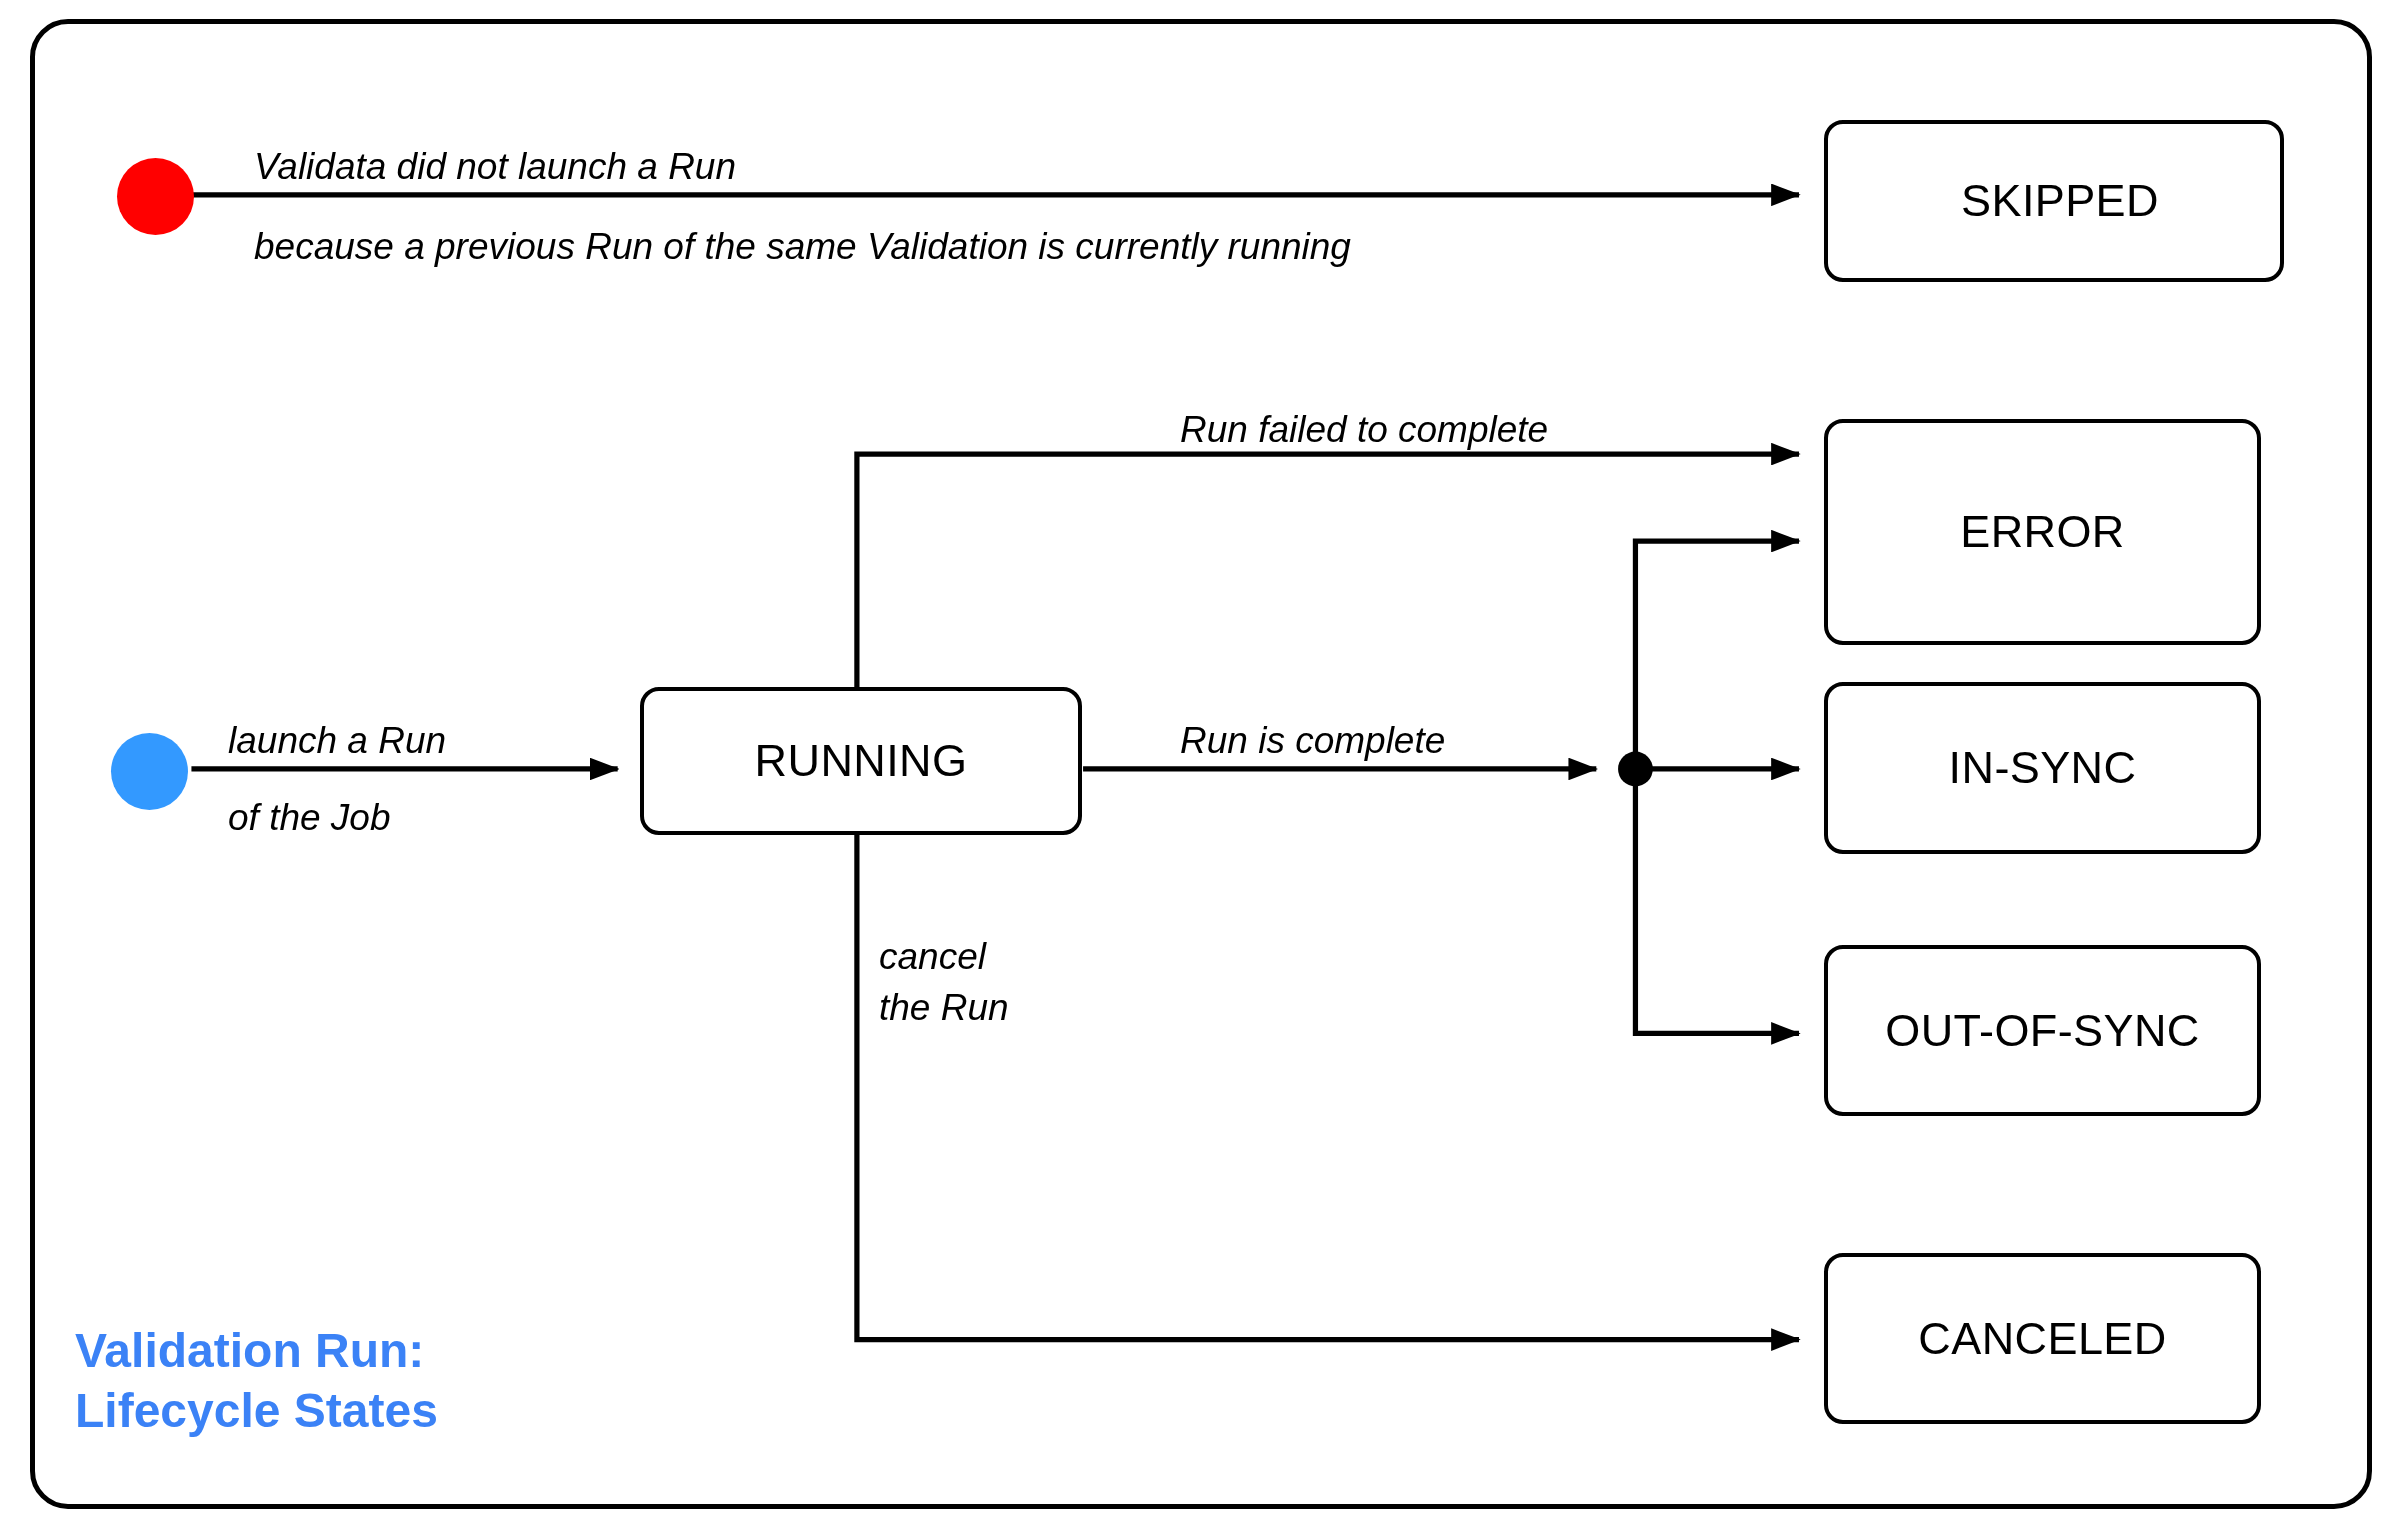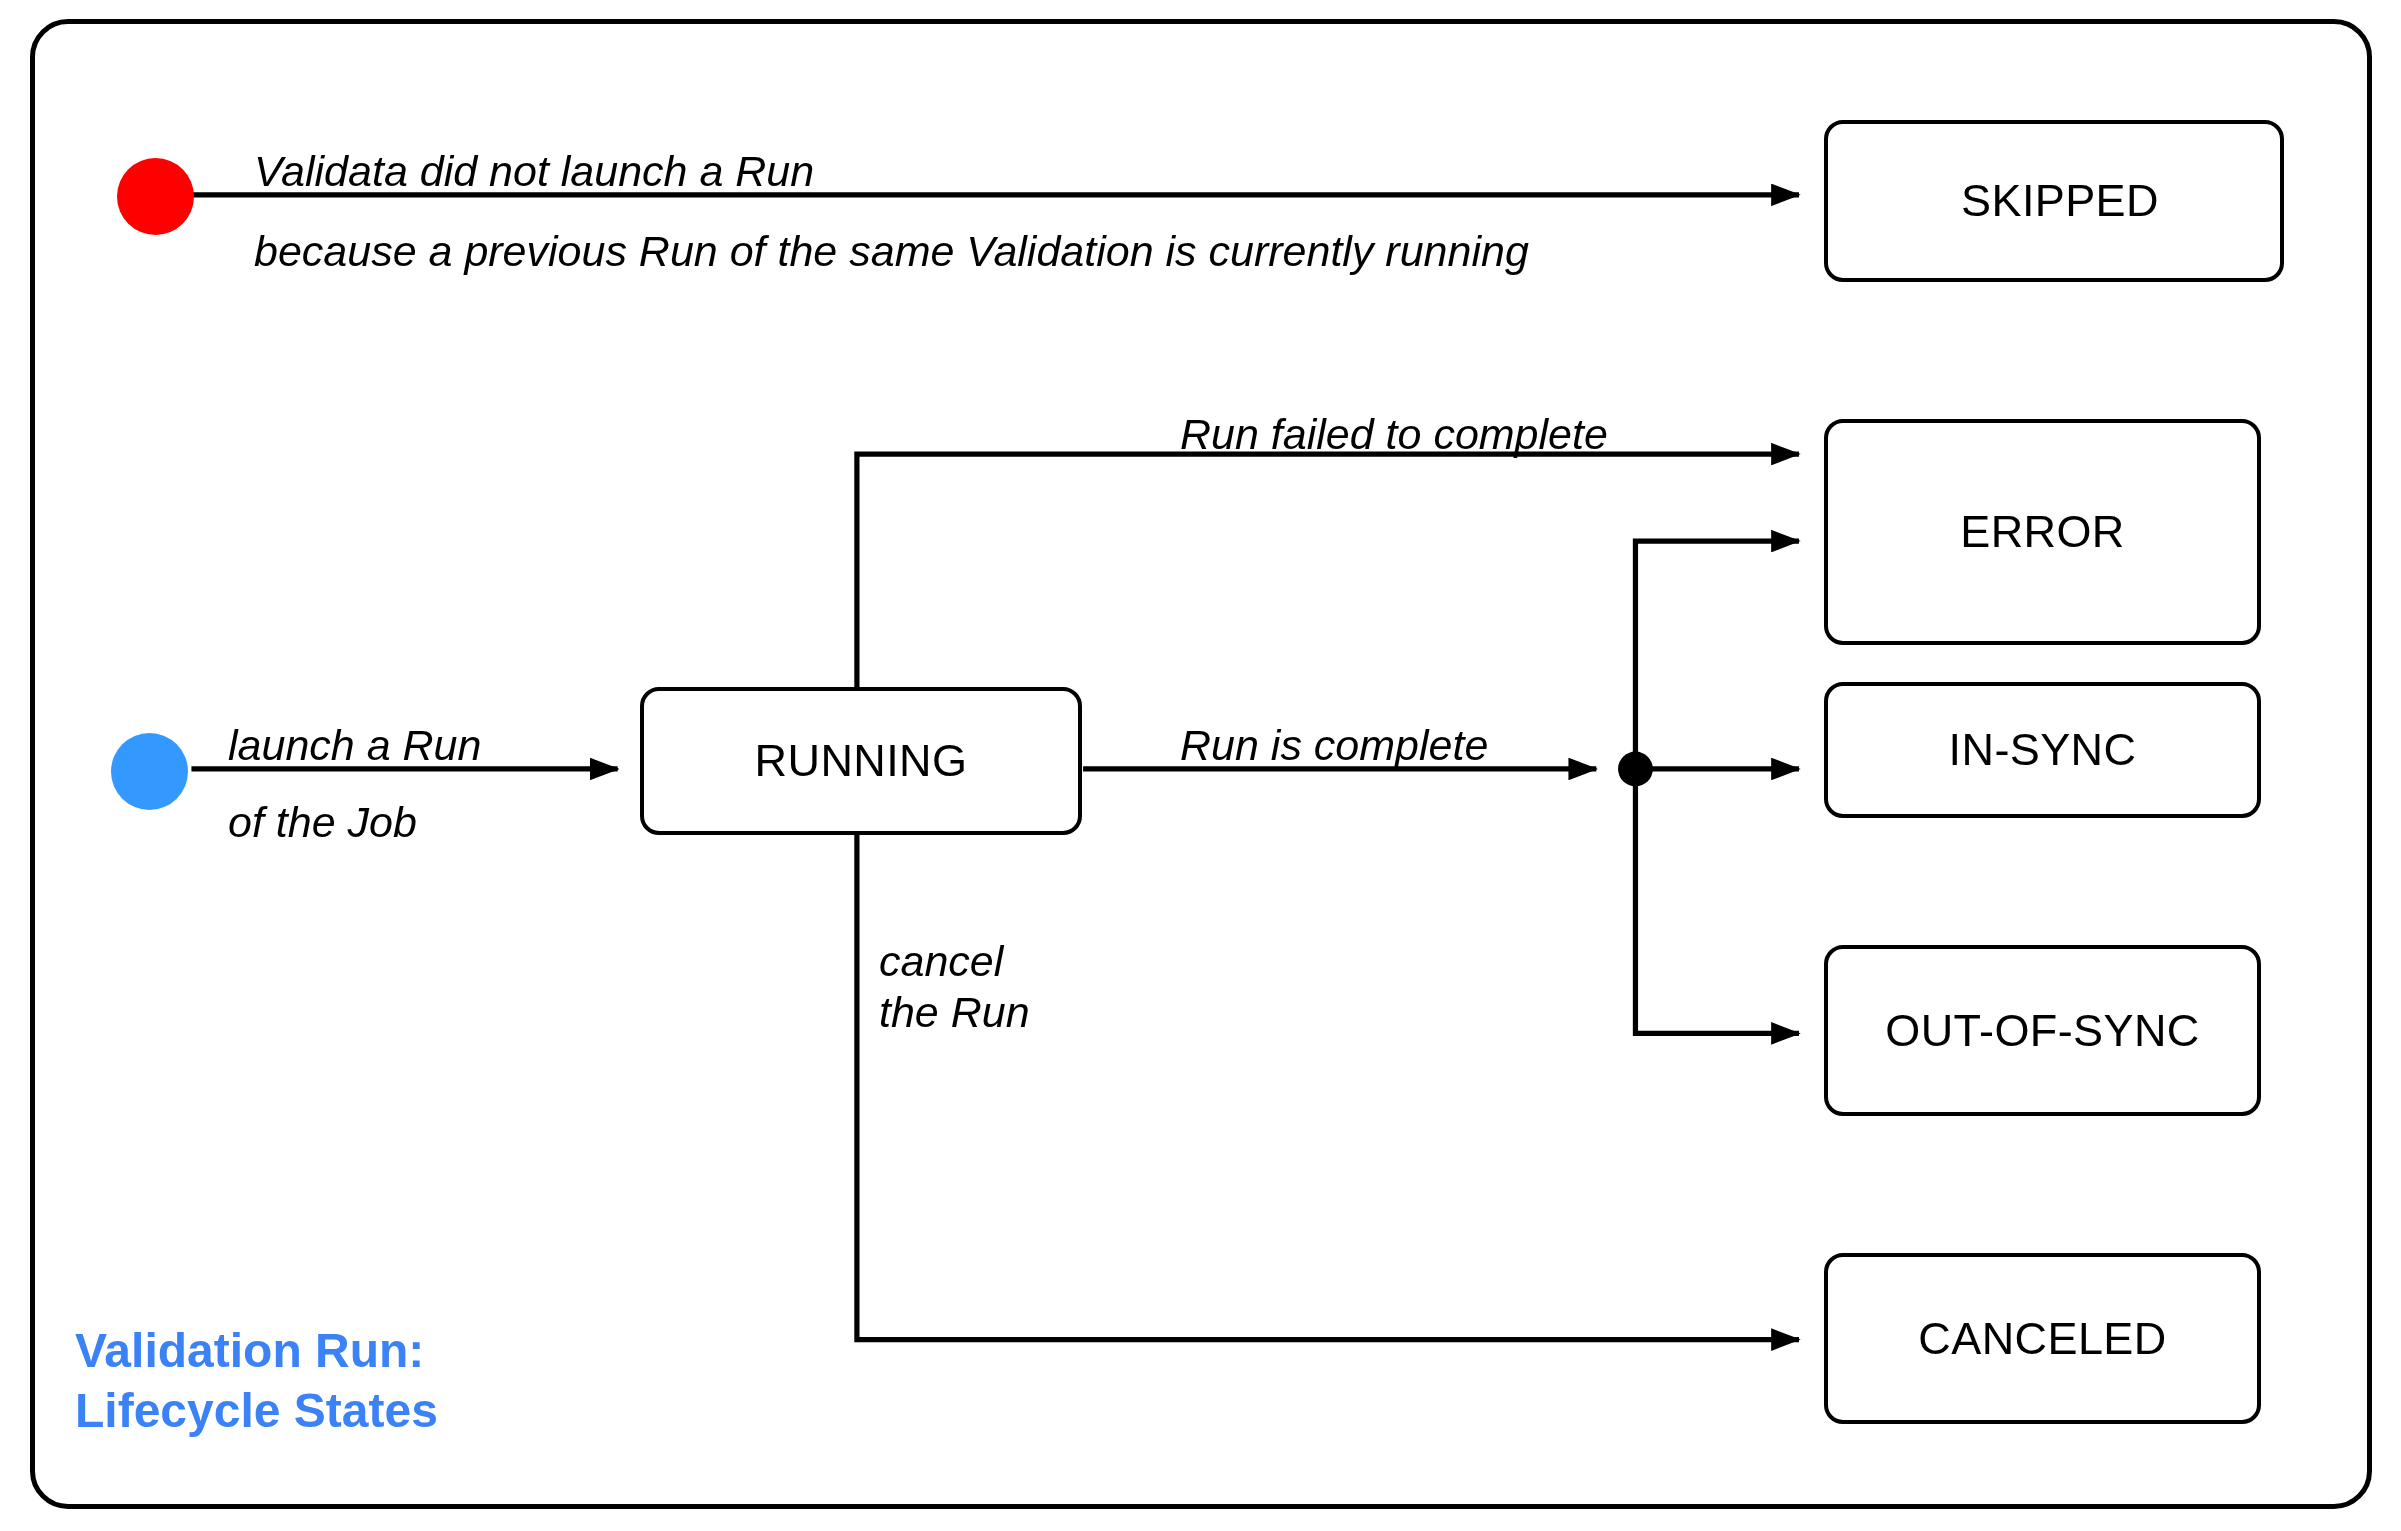--- a/index.html
+++ b/index.html
@@ -41,21 +41,21 @@
     color: #000000;
     letter-spacing: 0.4px;
   }
   .start-dot {
     position: absolute;
     border-radius: 50%;
   }
   .edge-label {
     position: absolute;
     font-style: italic;
-    font-size: 43px;
+    font-size: 37px;
     color: #000000;
     white-space: nowrap;
     line-height: 1.5;
   }
   .title {
     position: absolute;
     font-size: 48px;
     font-weight: bold;
     color: #3b82f6;
     line-height: 1.25;
@@ -114,21 +114,21 @@
   </div>
 
   <div class="state-box" style="left:1824px; top:419px; width:437px; height:226px;">
     <span>ERROR</span>
   </div>
 
   <div class="state-box" style="left:640px; top:687px; width:442px; height:148px;">
     <span>RUNNING</span>
   </div>
 
-  <div class="state-box" style="left:1824px; top:682px; width:437px; height:136px;">
+  <div class="state-box" style="left:1824px; top:682px; width:437px; height:172px;">
     <span>IN-SYNC</span>
   </div>
 
   <div class="state-box" style="left:1824px; top:945px; width:437px; height:171px;">
     <span>OUT-OF-SYNC</span>
   </div>
 
   <div class="state-box" style="left:1824px; top:1253px; width:437px; height:171px;">
     <span>CANCELED</span>
   </div>

